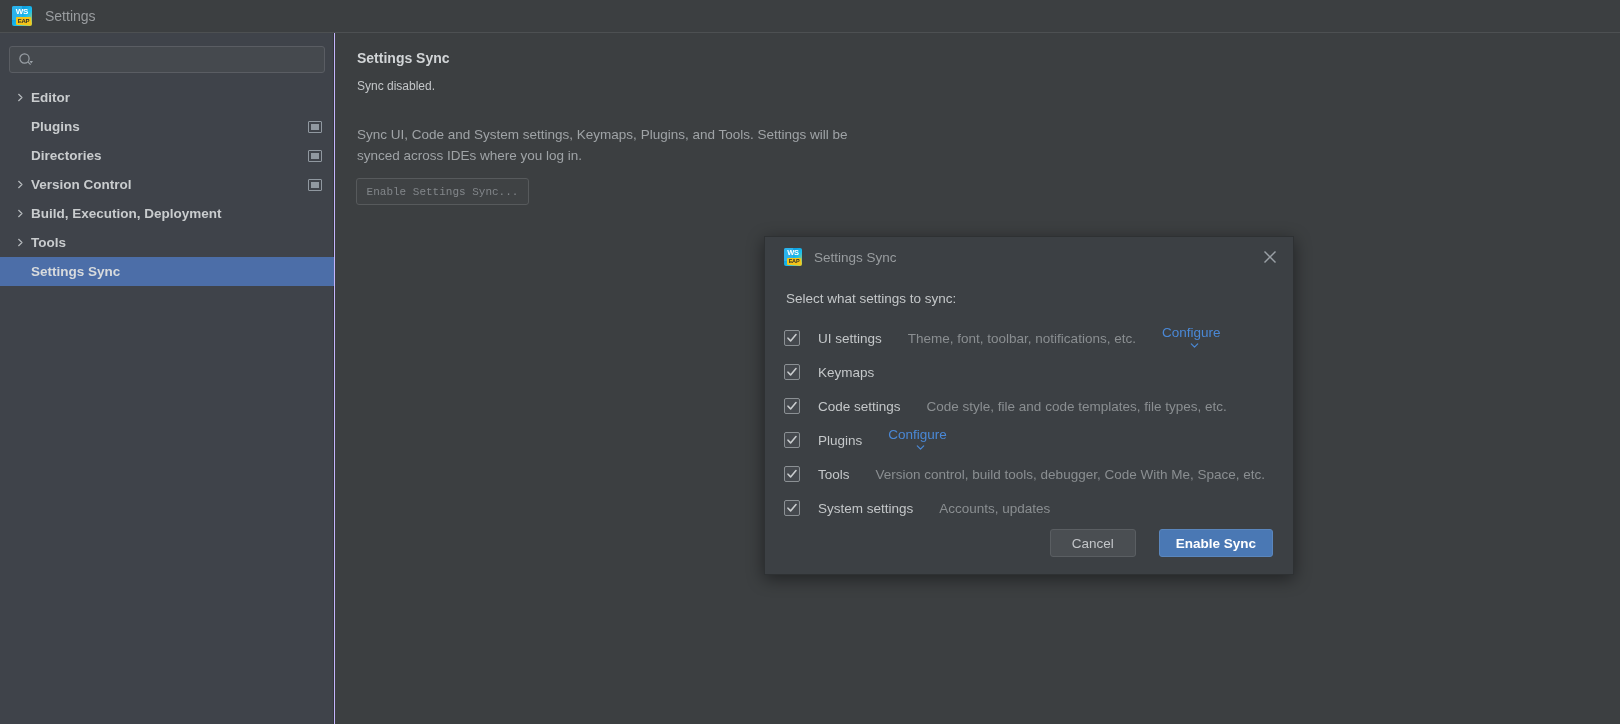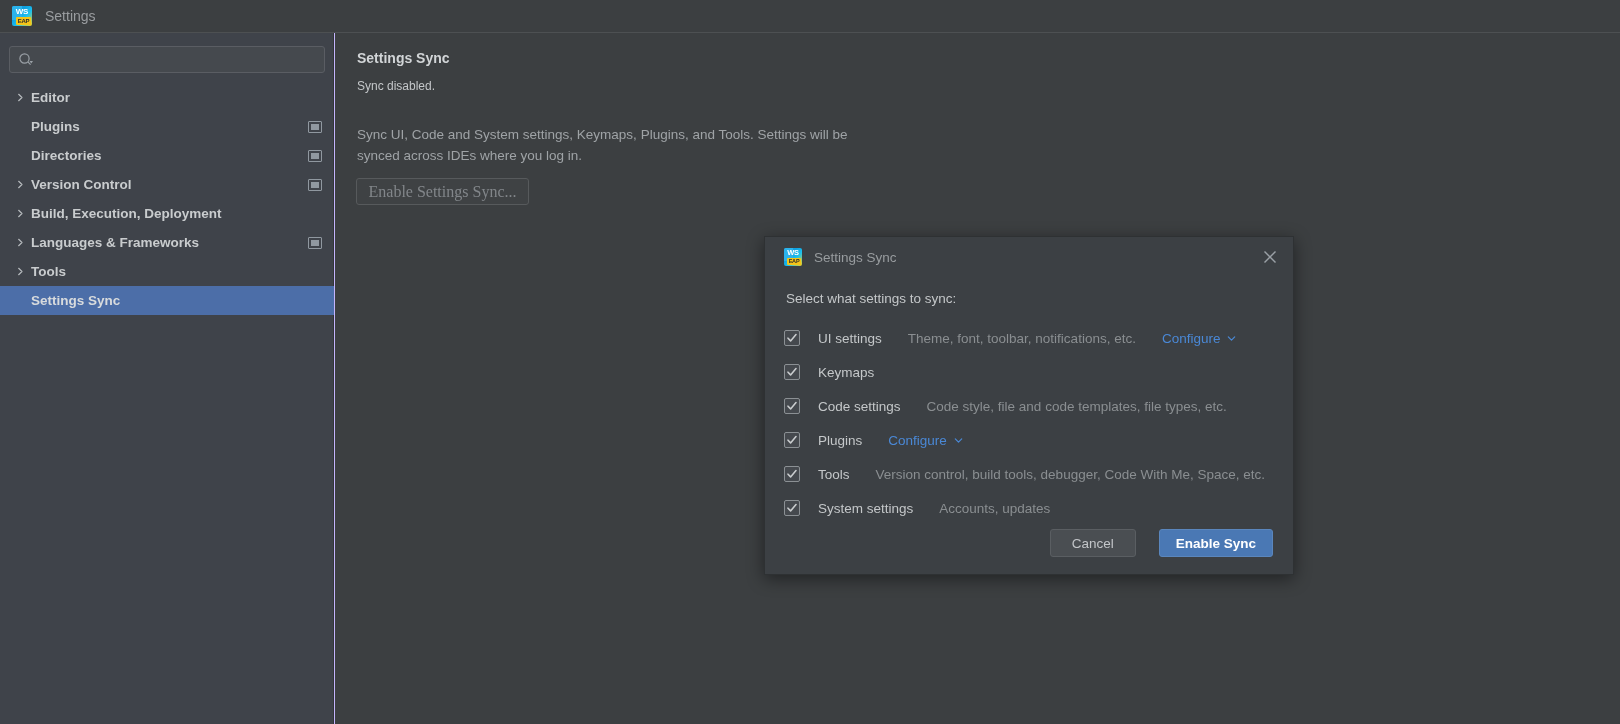--- a/index.html
+++ b/index.html
@@ -201,22 +201,22 @@
   }
   .enable-settings-btn {
     position: absolute;
     left: 21px; top: 145px;
     width: 173px;
     height: 27px;
     background: #3f4244;
     border: 1px solid #575a5c;
     border-radius: 3px;
     color: #82868a;
-    font-family: Liberation Serif, serif;
-    font-size: 16px;
+    font-family: Liberation Mono, monospace;
+    font-size: 11px;
     cursor: default;
   }
 
   
   .dialog {
     position: absolute;
     left: 429px; top: 203px;
     width: 530px;
     height: 339px;
     background: #3c4044;
@@ -331,20 +331,21 @@
     white-space: nowrap;
   }
   .opt-configure {
     margin-left: 18px;
     font-size: 13.5px;
     color: #4a88d6;
     cursor: default;
     display: inline-flex;
     align-items: center;
     white-space: nowrap;
+    flex-direction: column;
   }
   .opt-configure .chev {
     margin-left: 6px;
     display: inline-flex;
   }
 
   .dialog-buttons {
     position: absolute;
     right: 20px; bottom: 17px;
     display: flex;
@@ -442,29 +443,20 @@
           </span>
           <span class="nav-label">Build, Execution, Deployment</span>
           <span class="nav-badge hidden"></span>
         </div>
         <div class="nav-item">
           <span class="nav-arrow">
             <svg viewBox="0 0 12 12" width="11" height="11">
               <path d="M4 2.5 L7.6 6 L4 9.5" fill="none" stroke="#b6babd" stroke-width="1.3" stroke-linecap="round" stroke-linejoin="round"></path>
             </svg>
           </span>
-          <span class="nav-label">Languages &amp; Frameworks</span>
-          <span class="nav-badge"></span>
-        </div>
-        <div class="nav-item">
-          <span class="nav-arrow">
-            <svg viewBox="0 0 12 12" width="11" height="11">
-              <path d="M4 2.5 L7.6 6 L4 9.5" fill="none" stroke="#b6babd" stroke-width="1.3" stroke-linecap="round" stroke-linejoin="round"></path>
-            </svg>
-          </span>
           <span class="nav-label">Tools</span>
           <span class="nav-badge hidden"></span>
         </div>
         <div class="nav-item selected">
           <span class="nav-arrow empty">
             <svg viewBox="0 0 12 12" width="11" height="11">
               <path d="M4 2.5 L7.6 6 L4 9.5" fill="none" stroke="#b6babd" stroke-width="1.3" stroke-linecap="round" stroke-linejoin="round"></path>
             </svg>
           </span>
           <span class="nav-label">Settings Sync</span>

